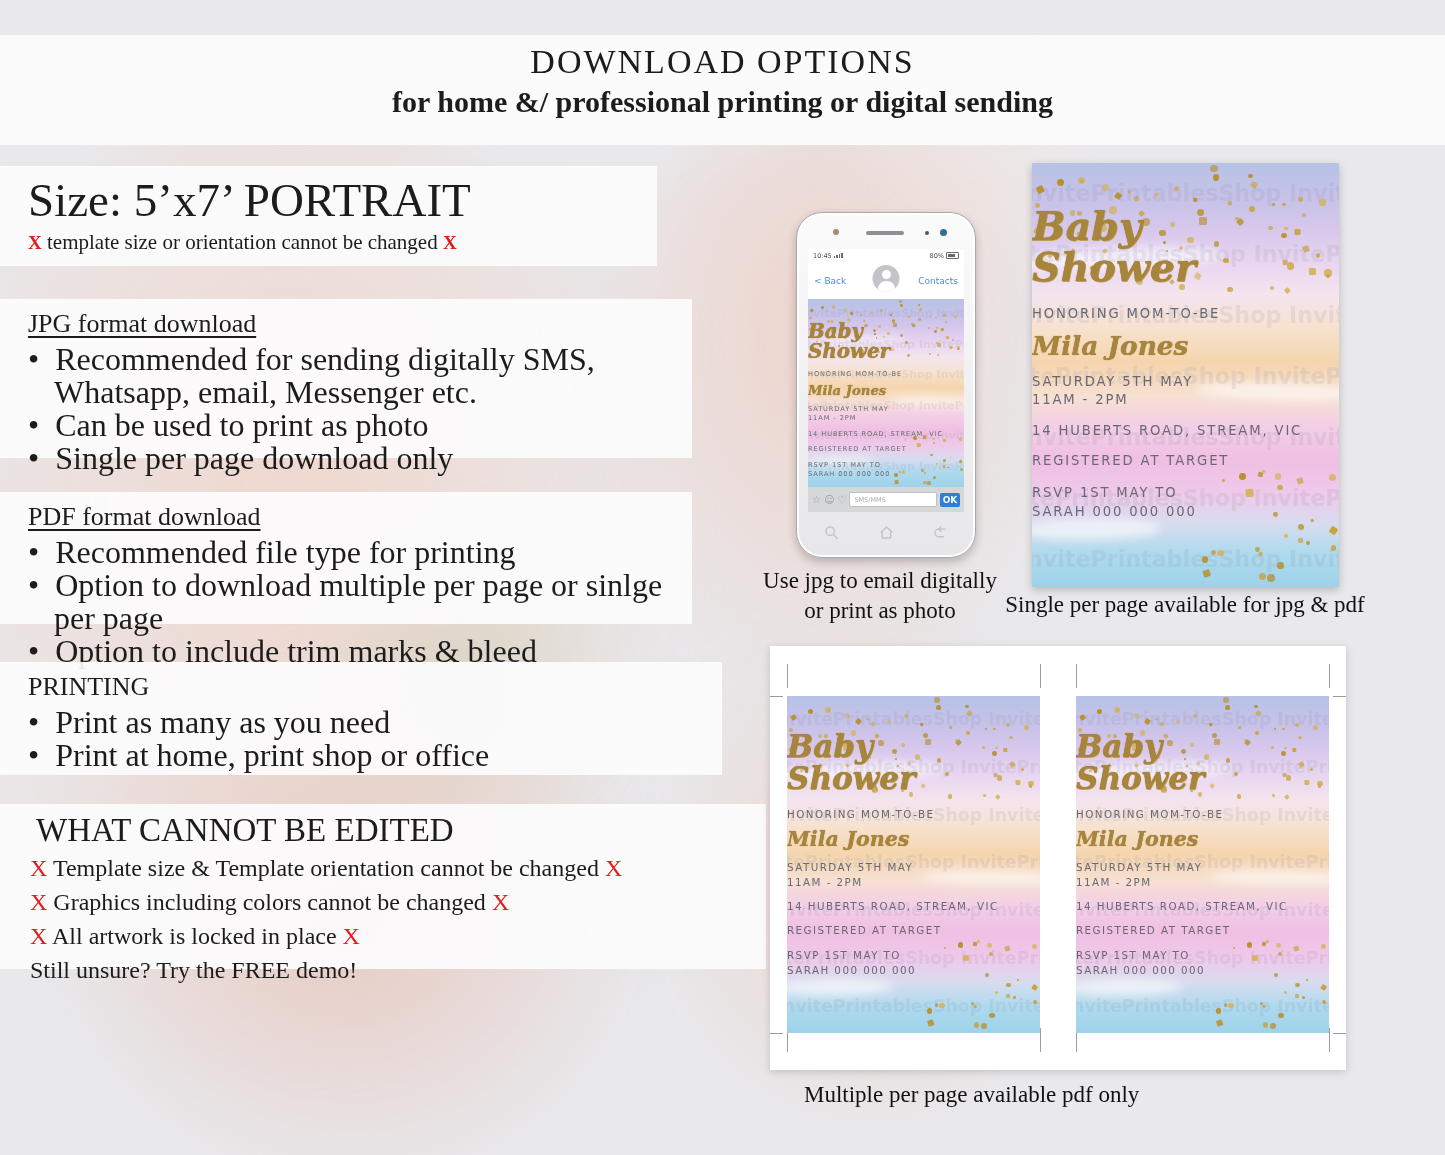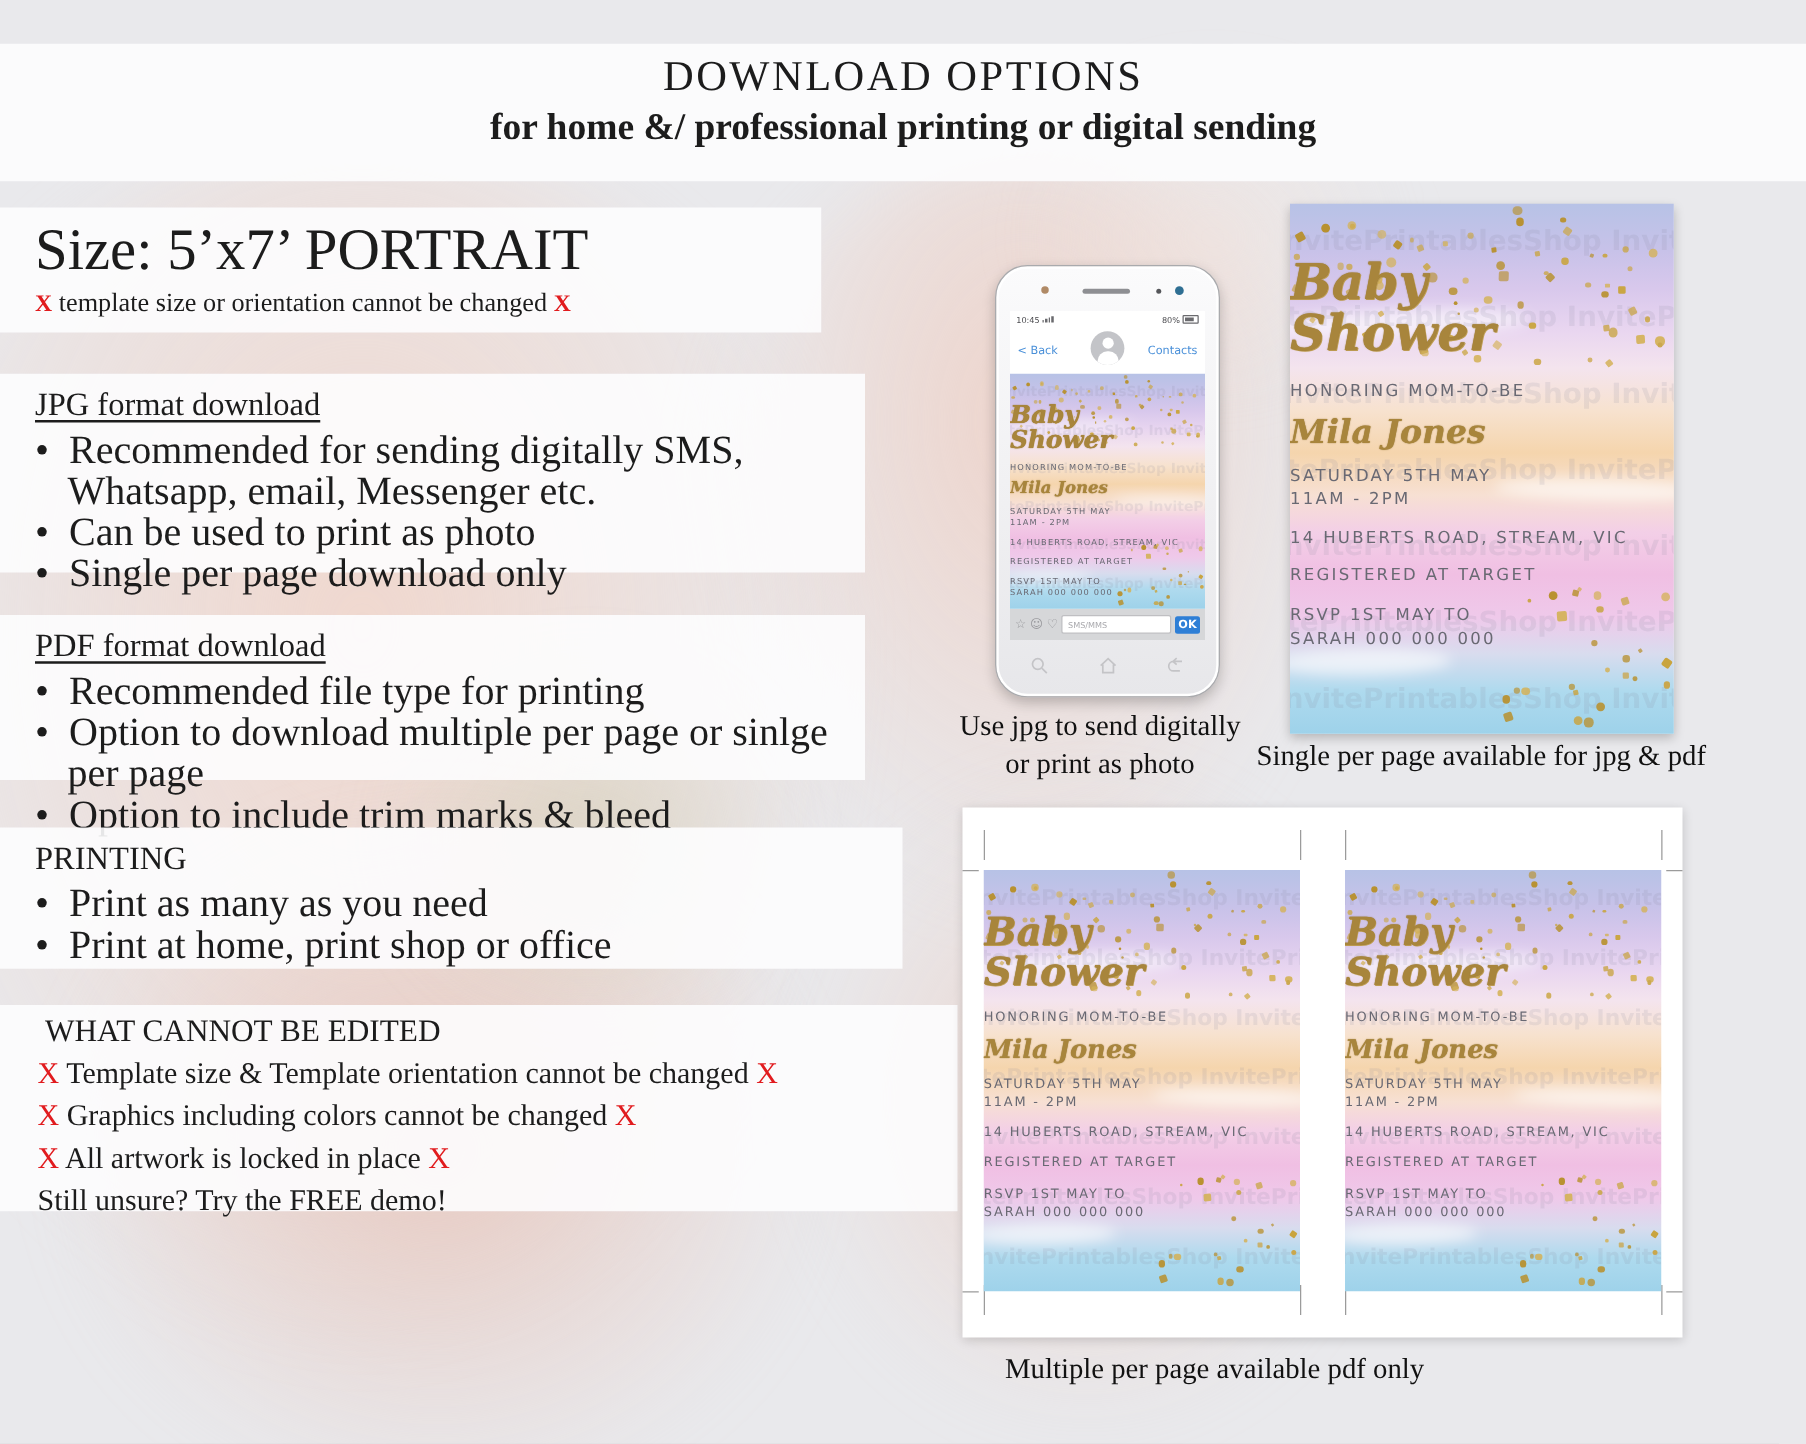--- a/index.html
+++ b/index.html
@@ -26,21 +26,21 @@
   .size-note{margin:2px 0 0 28px;font-size:21px;}
   .band-jpg{top:299px;width:692px;height:159px;}
   .band-pdf{top:492px;width:692px;height:132px;}
   .band-print{top:662px;width:722px;height:113px;}
   .band-edit{top:804px;width:766px;height:165px;}
   .sec-title{margin:10px 0 2px 28px;font-size:26px;}
   .sec-title.u{text-decoration:underline;text-underline-offset:4px;}
   ul.bullets{margin:4px 0 0 28px;padding:0;list-style:none;max-width:645px;}
   ul.bullets li{font-size:32px;line-height:33px;padding-left:26px;text-indent:-26px;}
   ul.bullets li::before{content:"\2022\00a0\00a0";}
-  .edit-title{margin:8px 6px 2px 36px;font-size:25px;}
+  .edit-title{margin:8px 6px 2px 36px;font-size:33px;}
   .edit-line{margin-left:30px;font-size:24px;line-height:34px;}
   .edit-foot{margin-left:30px;font-size:24px;line-height:34px;}
   .rx{color:#e11b1e;}
   .rx-small{color:#e11b1e;font-weight:bold;font-size:19px;}
   
   .cap{position:absolute;font-size:23px;color:#111;}
   .cap-phone{left:762px;top:566px;width:236px;text-align:center;line-height:30px;}
   .cap-single{left:990px;top:592px;width:390px;text-align:center;}
   .cap-multi{left:804px;top:1082px;}
   .cap-terms{right:10px;top:1112px;font-size:21px;}
@@ -347,21 +347,21 @@
         </svg>
       <svg class="nav-ic" viewBox="0 0 20 20">
           <path d="M3 10 L10 3.5 L17 10 M5 9 V16.5 H15 V9"></path>
         </svg>
       <svg class="nav-ic" viewBox="0 0 20 20">
           <path d="M16 6 H8 a4.5 4.5 0 0 0 0 9 h6 M11 3 L7.5 6 L11 9"></path>
         </svg>
     </div>
   </div>
 
-  <div class="cap cap-phone"><span>Use jpg to send digitally</span><br><span>or print as photo</span></div>
+  <div class="cap cap-phone"><span>Use jpg to email digitally</span><br><span>or print as photo</span></div>
 
   <div class="invite invite--single">
     <div class="streak s1"></div>
       <div class="streak s2"></div>
       <div class="streak s3"></div>
     <div class="wm">
         <div style="margin-left: -0.6em;">InvitePrintablesShop InvitePrintablesShop InvitePrintablesShop InvitePrintablesShop </div>
         <div style="margin-left: -2.2em;">InvitePrintablesShop InvitePrintablesShop InvitePrintablesShop InvitePrintablesShop </div>
         <div style="margin-left: -0.6em;">InvitePrintablesShop InvitePrintablesShop InvitePrintablesShop InvitePrintablesShop </div>
         <div style="margin-left: -2.2em;">InvitePrintablesShop InvitePrintablesShop InvitePrintablesShop InvitePrintablesShop </div>

